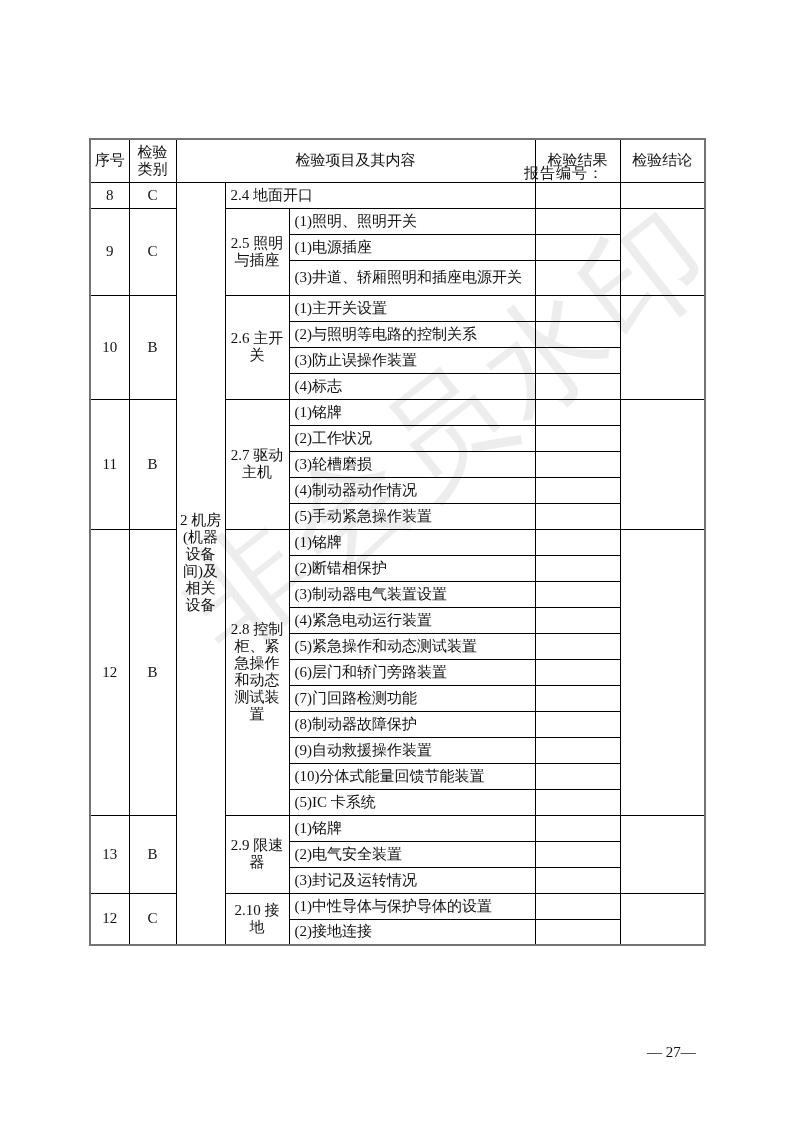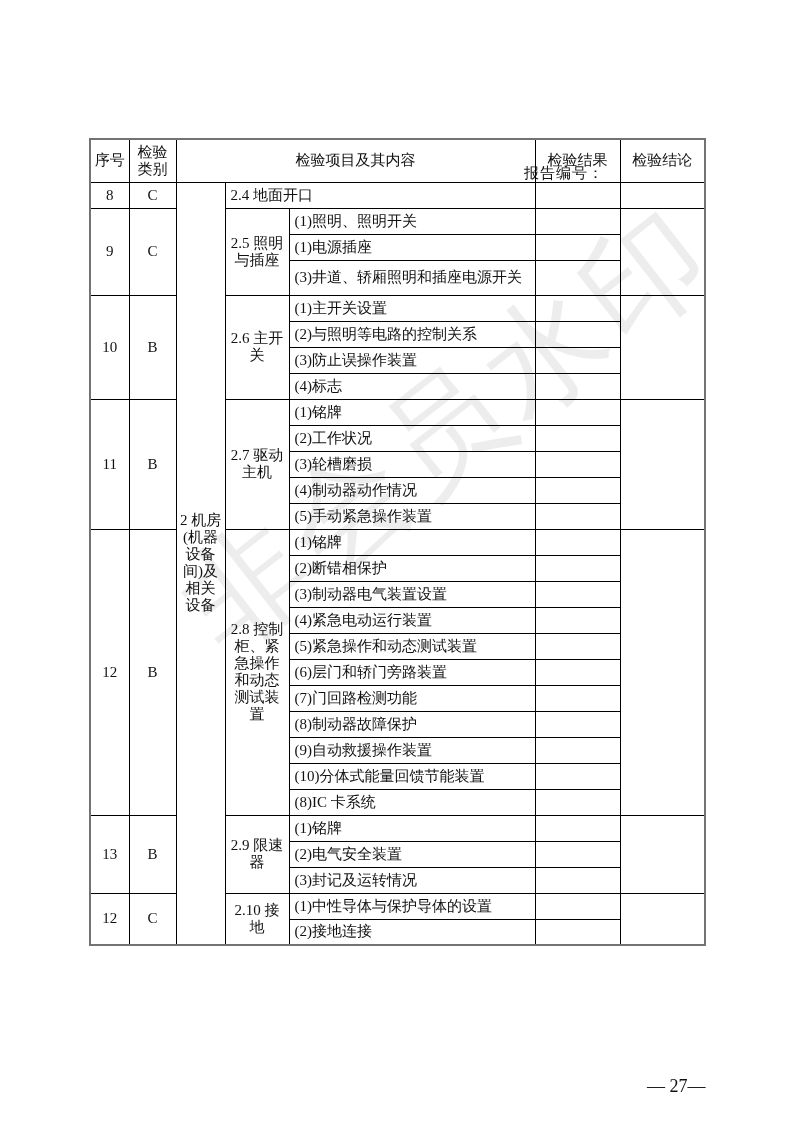--- a/index.html
+++ b/index.html
@@ -11,21 +11,21 @@
   table.inspect td { border: 1px solid #000; font-size: 15px; line-height: 17px; padding: 0; vertical-align: middle; }
   .c { text-align: center; }
   .l { text-align: left; padding-left: 5px !important; font-family: Liberation Serif, serif; }
   .hdr { height: 43px; }
   .r { height: 26px; }
   .r2 { height: 35px; margin-left: 6px; }
   .narrow { padding: 0 2px !important; word-break: break-all; }
   .watermark { position: absolute; left: 150px; top: 560px; font-size: 120px; color: rgba(0,0,0,0.07);
                transform: rotate(-38deg); transform-origin: left top; white-space: nowrap;
                font-family: "DejaVu Sans", sans-serif; pointer-events: none; letter-spacing: 6px; }
-  .page-no { position: absolute; left: 647px; top: 1076px; font-size: 18px; }
+  .page-no { position: absolute; left: 647px; top: 1044px; font-size: 15px; }
 </style>
 </head>
 <body>
 
 <div class="report-no">报告编号：</div>
 
 <div class="watermark">非会员水印</div>
 
 <table class="inspect">
   <colgroup>
@@ -151,21 +151,21 @@
       </tr>
       <tr class="r">
         <td class="l">(9)自动救援操作装置</td>
         <td></td>
       </tr>
       <tr class="r">
         <td class="l">(10)分体式能量回馈节能装置</td>
         <td></td>
       </tr>
       <tr class="r">
-        <td class="l">(8)IC 卡系统</td>
+        <td class="l">(5)IC 卡系统</td>
         <td></td>
       </tr>
       <tr class="r">
         <td class="c" rowspan="3">13</td>
         <td class="c" rowspan="3">B</td>
         <td class="c narrow" rowspan="3">2.9 限速器</td>
         <td class="l">(1)铭牌</td>
         <td></td>
         <td rowspan="3"></td>
       </tr>

